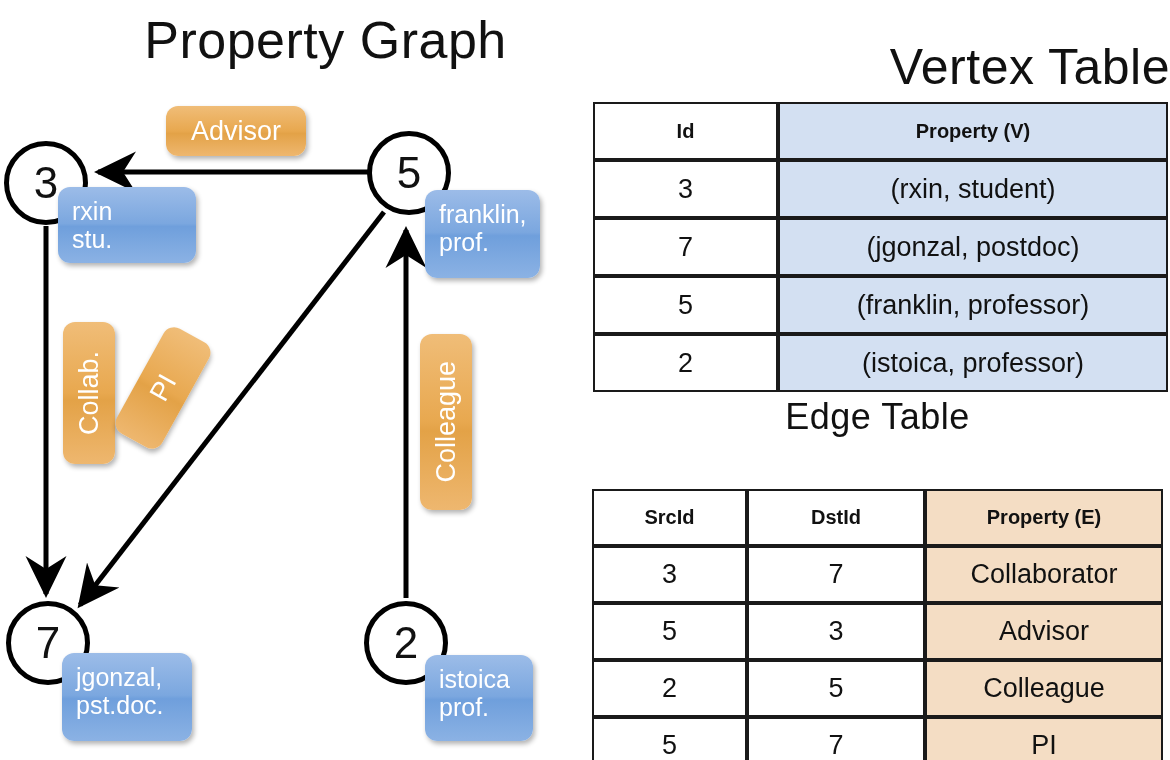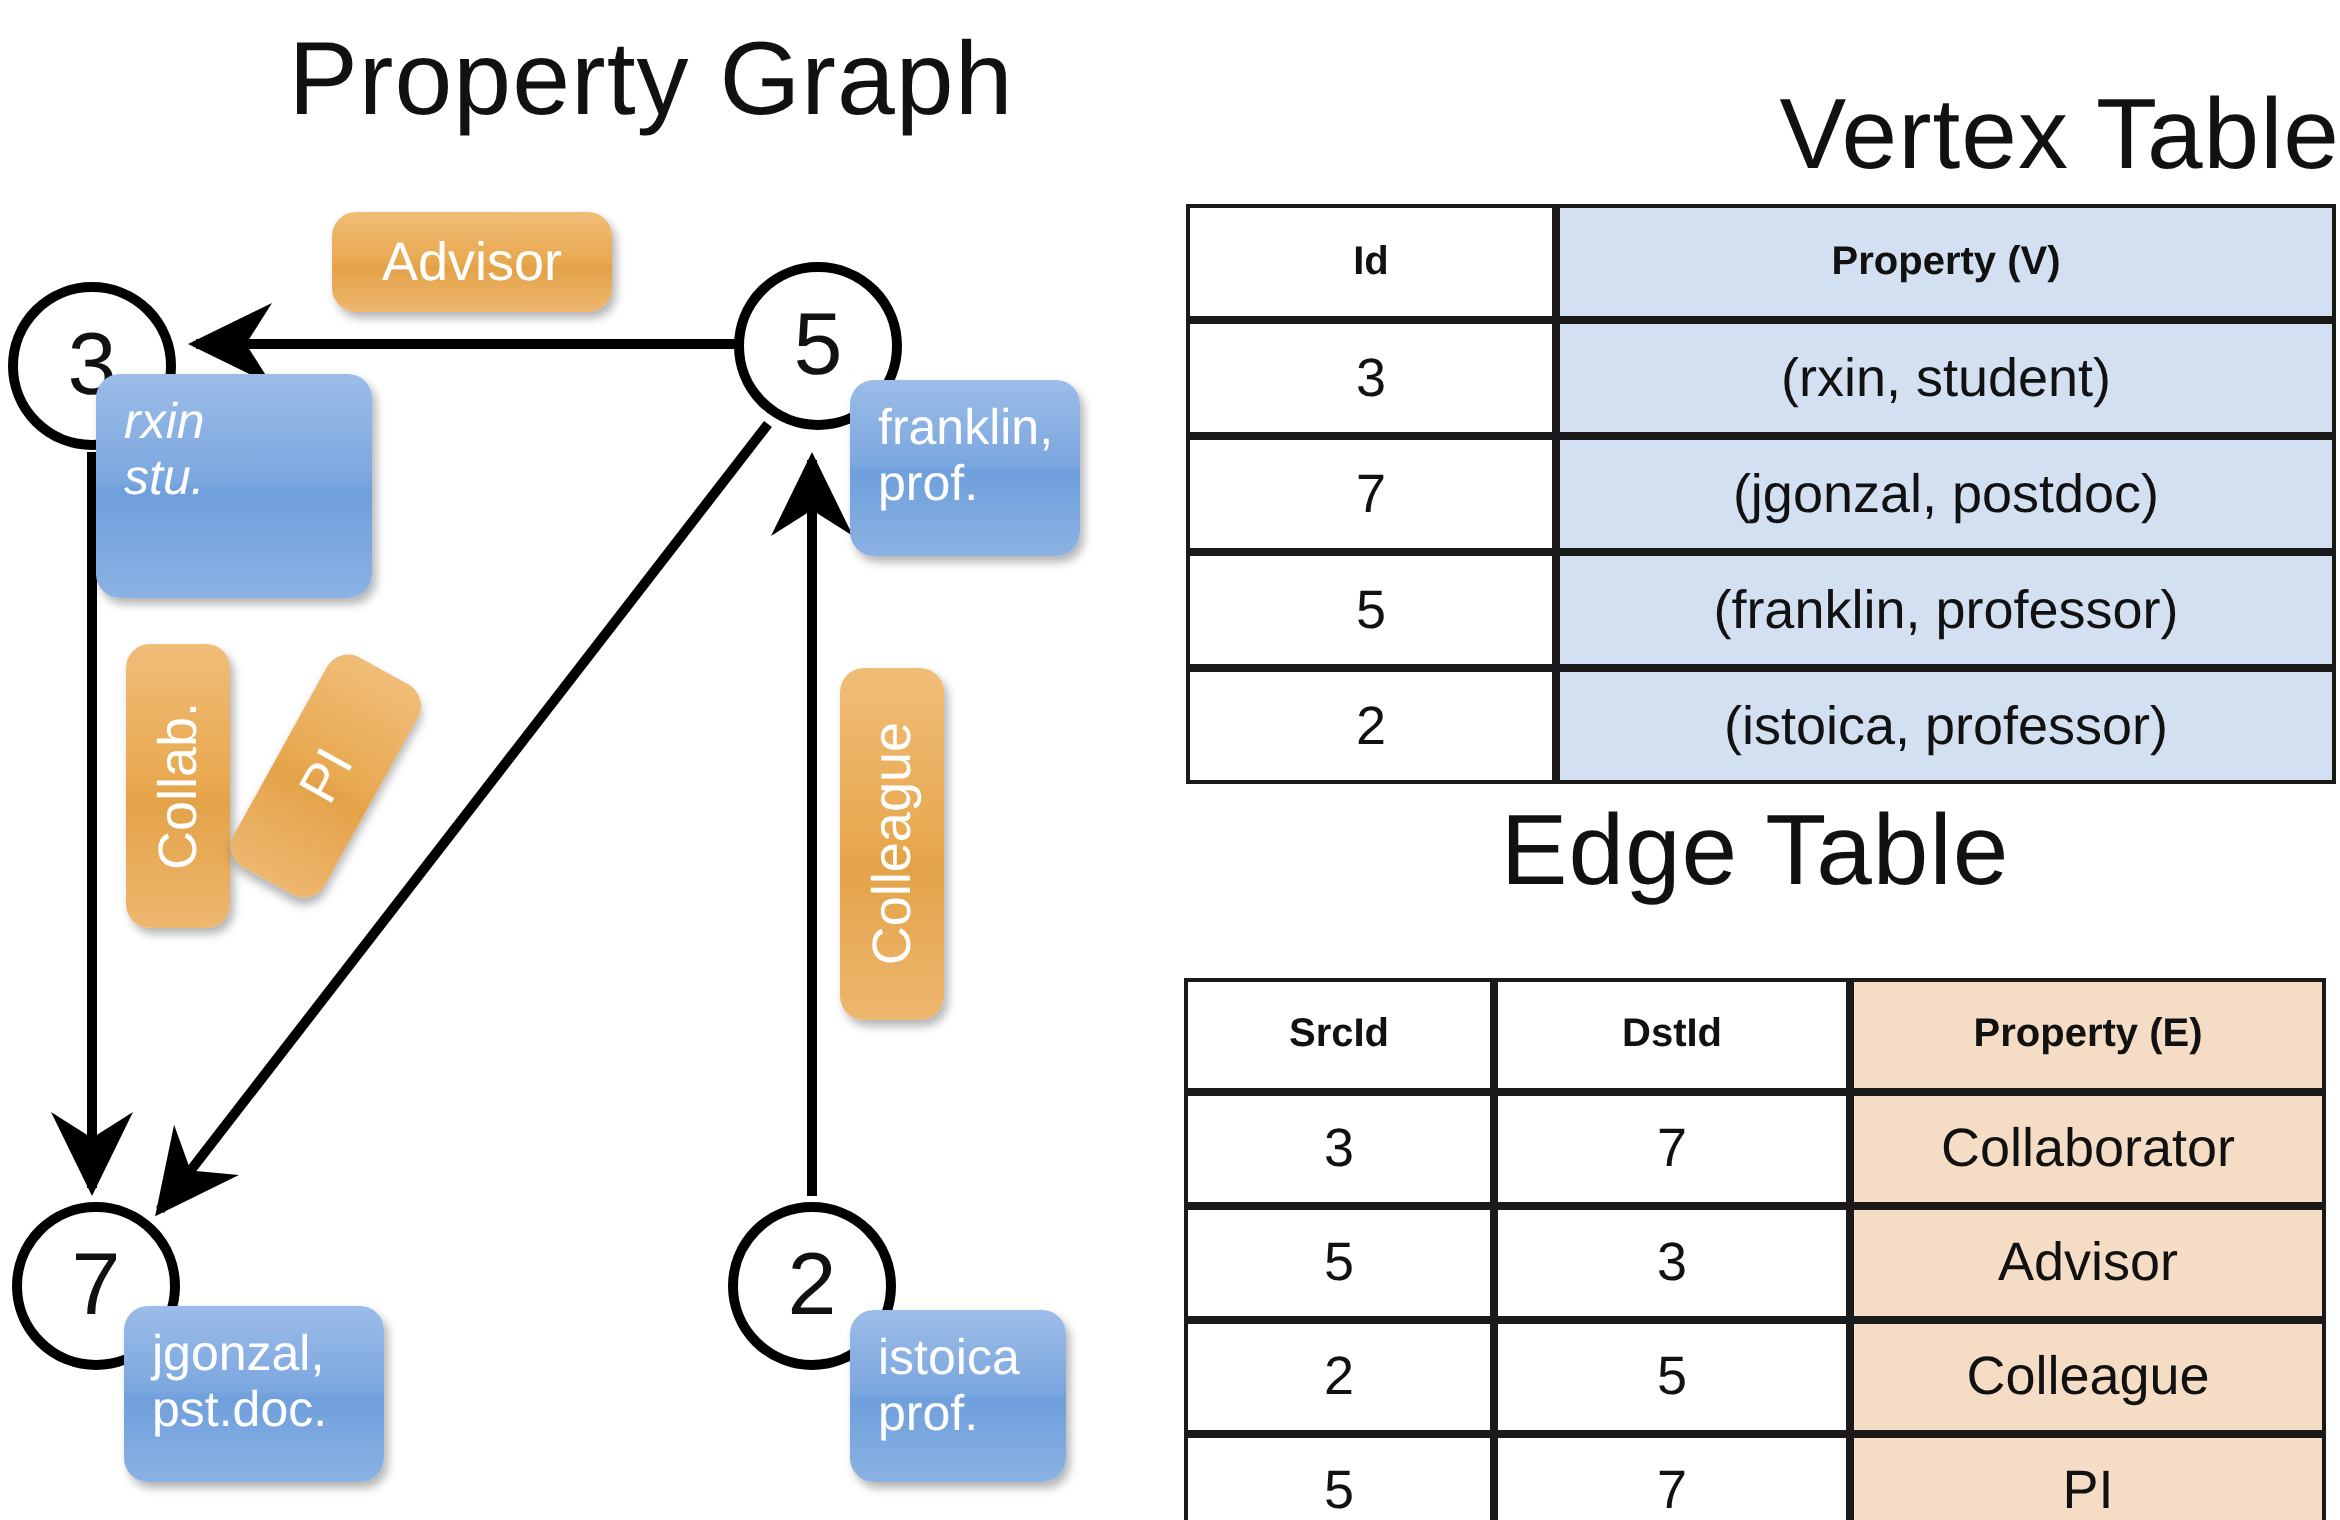--- a/index.html
+++ b/index.html
@@ -3,21 +3,21 @@
 <meta charset="utf-8">
 <style>
   html,body{margin:0;padding:0;background:#fff;}
   body{width:1170px;height:760px;position:relative;overflow:hidden;
        font-family:"Liberation Sans","DejaVu Sans",sans-serif;color:#000;}
 
   .title{position:absolute;font-weight:300;color:#111;white-space:nowrap;
          letter-spacing:.5px;}
   #graph-title{left:0;top:10px;width:585px;text-align:center;font-size:52px;padding-left:33px;}
   #vertex-title{left:585px;top:6px;width:585px;text-align:right;font-size:50px;margin-top:32px;}
-  #edge-title{left:585px;top:396px;width:585px;text-align:center;font-size:50px;}
+  #edge-title{left:585px;top:396px;width:585px;text-align:center;font-size:36px;}
 
   
   #graph{position:absolute;left:0;top:0;width:585px;height:760px;}
   #graph-edges{position:absolute;left:0;top:0;width:585px;height:760px;}
 
   .node{position:absolute;width:84px;height:84px;border-radius:50%;
         border:5px solid #000;background:#fff;box-sizing:border-box;
         display:flex;align-items:center;justify-content:center;
         font-size:44px;font-weight:300;line-height:1;color:#111;z-index:3;}
 
@@ -78,21 +78,21 @@
     <g>
       <line x1="406" y1="598" x2="406" y2="230" stroke="#000" stroke-width="5" marker-end="url(#ah)"></line>
     </g>
   </svg>
 
   <div class="node" style="left:4px;top:141px;">3</div>
   <div class="node" style="left:367px;top:131px;">5</div>
   <div class="node" style="left:6px;top:601px;">7</div>
   <div class="node" style="left:364px;top:601px;">2</div>
 
-  <div class="vprop" style="left:48px;top:187px;width:138px;height:112px;font-style:italic;">
+  <div class="vprop" style="left:58px;top:187px;width:138px;height:76px;">
     <div>rxin</div>
     <div>stu.</div>
   </div>
 
   <div class="vprop" style="left:425px;top:190px;width:115px;height:88px;">
     <div>franklin,</div>
     <div>prof.</div>
   </div>
 
   <div class="vprop" style="left:62px;top:653px;width:130px;height:88px;">

